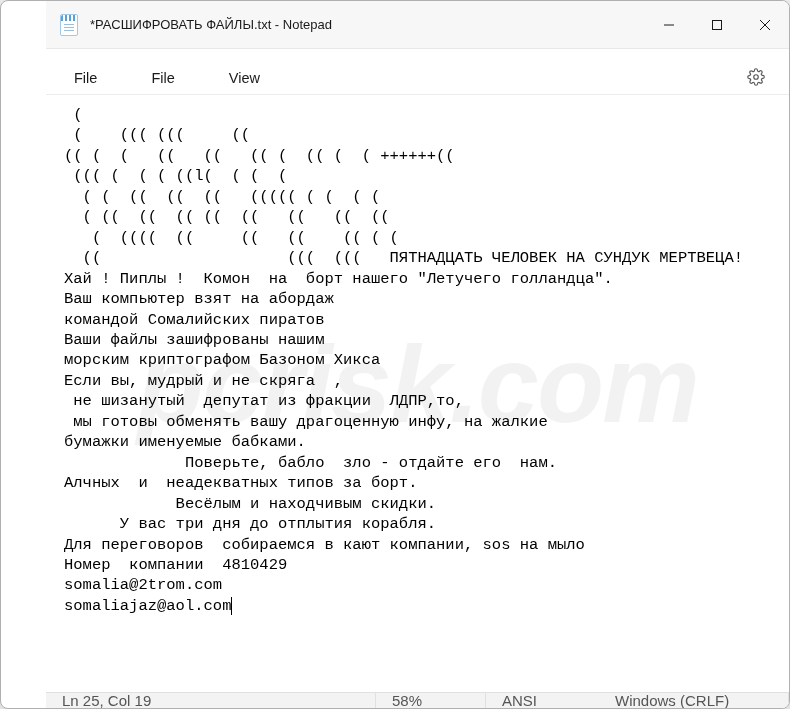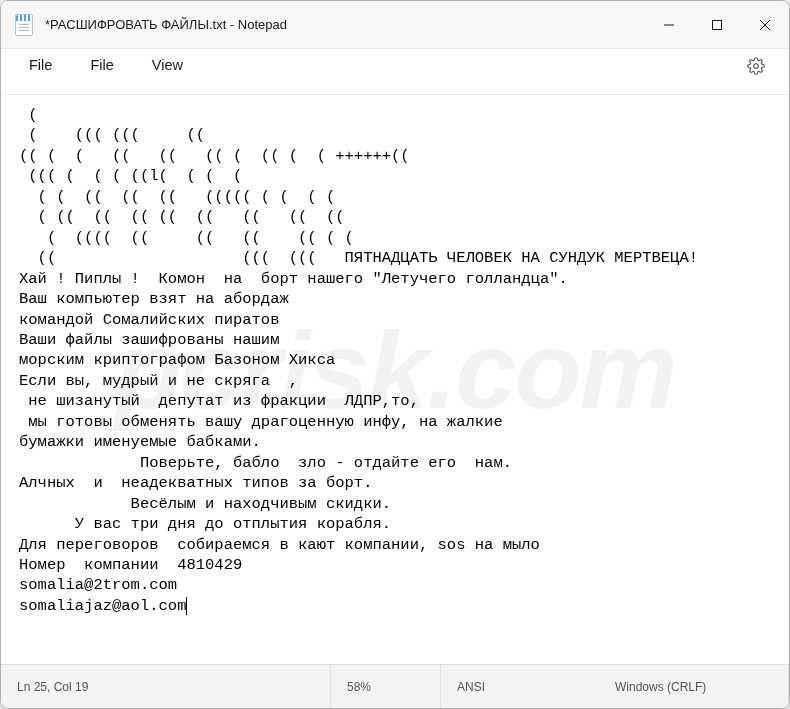--- a/index.html
+++ b/index.html
@@ -14,20 +14,21 @@
   .window {
     width: 790px;
     height: 709px;
     background: #ffffff;
     border: 1px solid #b0b0b0;
     border-radius: 8px;
     display: flex;
     flex-direction: column;
     overflow: hidden;
     box-shadow: 0 4px 16px rgba(0,0,0,0.15);
+    padding-left: 45px;
   }
   .titlebar {
     height: 48px;
     background: #f7f7f7;
     display: flex;
     align-items: center;
     padding: 0 0 0 14px;
     border-bottom: 1px solid #e8e8e8;
   }
   .title-icon {
@@ -67,24 +68,24 @@
     display: flex;
     align-items: center;
     justify-content: center;
     color: #1a1a1a;
   }
   .winbtn svg { display:block; }
   .menubar {
     height: 46px;
     background: #ffffff;
     display: flex;
-    align-items: flex-start;
+    align-items: flex-end;
     padding: 0 10px;
     border-bottom: 1px solid #ececec;
-    gap: 2px;
+    gap: 18px;
   }
   .menu-item {
     font-size: 14.5px;
     color: #1a1a1a;
     padding: 8px 18px;
     border-radius: 4px;
   }
   .menu-spacer { flex:1; }
   .settings-btn {
     width: 34px;
@@ -140,26 +141,26 @@
     display:inline-block;
     width:1px;
     height:18px;
     background:#000;
     vertical-align:text-bottom;
     margin-left:0;
     animation: blink 1s step-end infinite;
   }
   @keyframes blink { 50% { opacity:0; } }
   .statusbar {
-    height: 44px;
+    height: 16px;
     background: #f3f3f3;
     border-top: 1px solid #e0e0e0;
     display: flex;
     align-items: center;
-    font-size: 12px;
+    font-size: 15px;
     color: #555;
   }
   .status-cell {
     padding: 0 16px;
     border-right: 1px solid #e0e0e0;
     height: 100%;
     display:flex;
     align-items:center;
   }
   .status-cell.pos { flex: 0 0 330px; border-left:none; }

